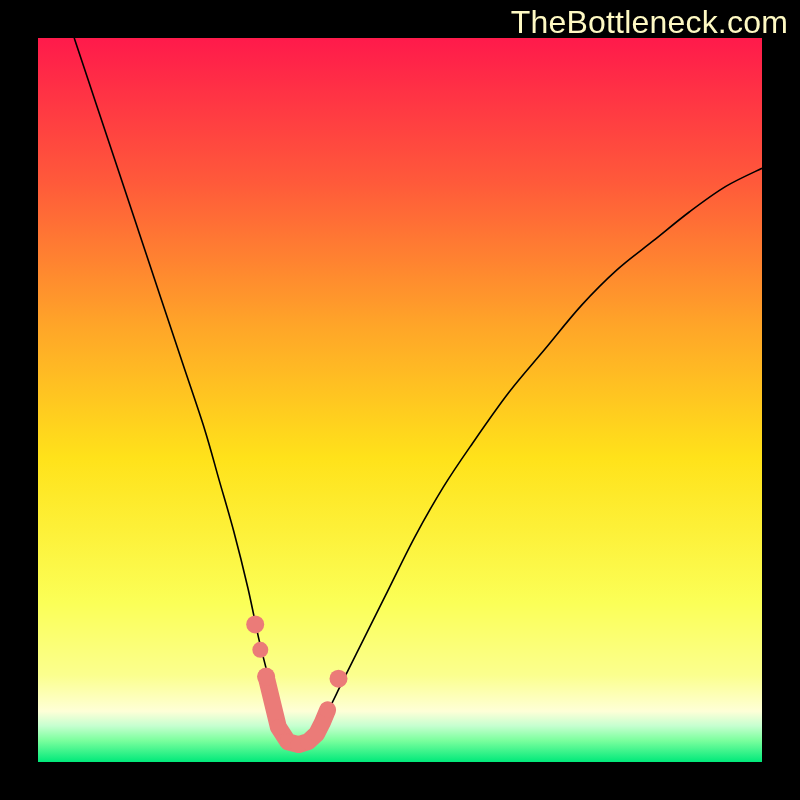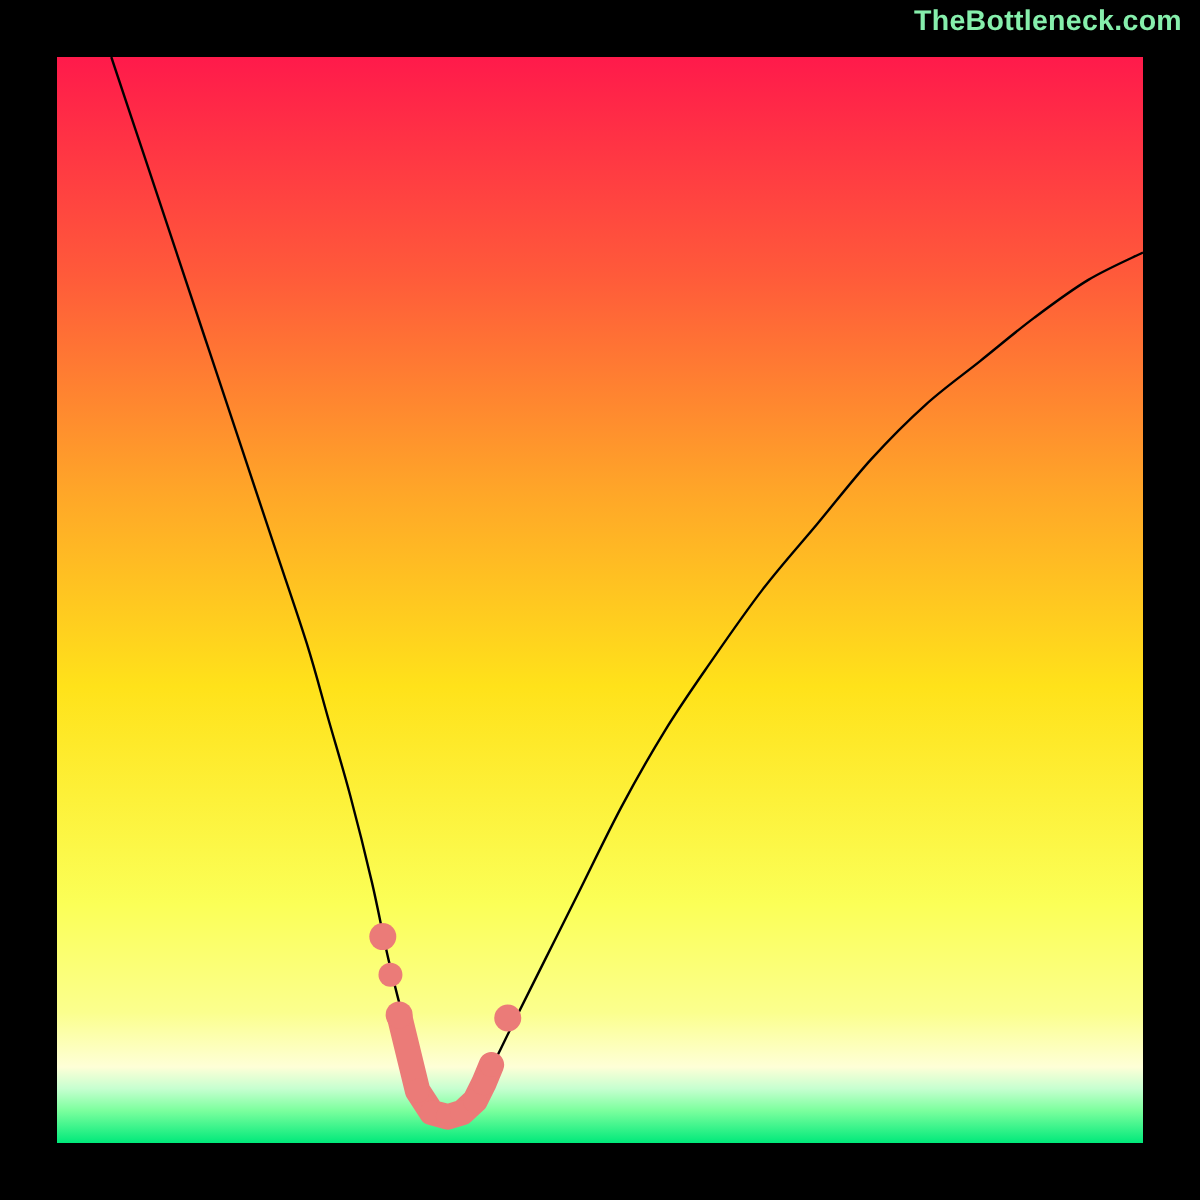--- a/index.html
+++ b/index.html
@@ -14,23 +14,23 @@
   .outer {
     position: relative;
     width: 800px;
     height: 800px;
     background: #000;
   }
   .attribution {
     position: absolute;
     top: 4px;
     right: 12px;
-    color: #86efac;
-    font-size: 19px;
-    font-weight: 700;
+    color: #fef9c3;
+    font-size: 32px;
+    font-weight: 400;
     letter-spacing: 0.2px;
   }
   .plot-wrap {
     position: absolute;
     left: 38px;
     top: 38px;
     width: 724px;
     height: 724px;
   }
   svg.plot {

